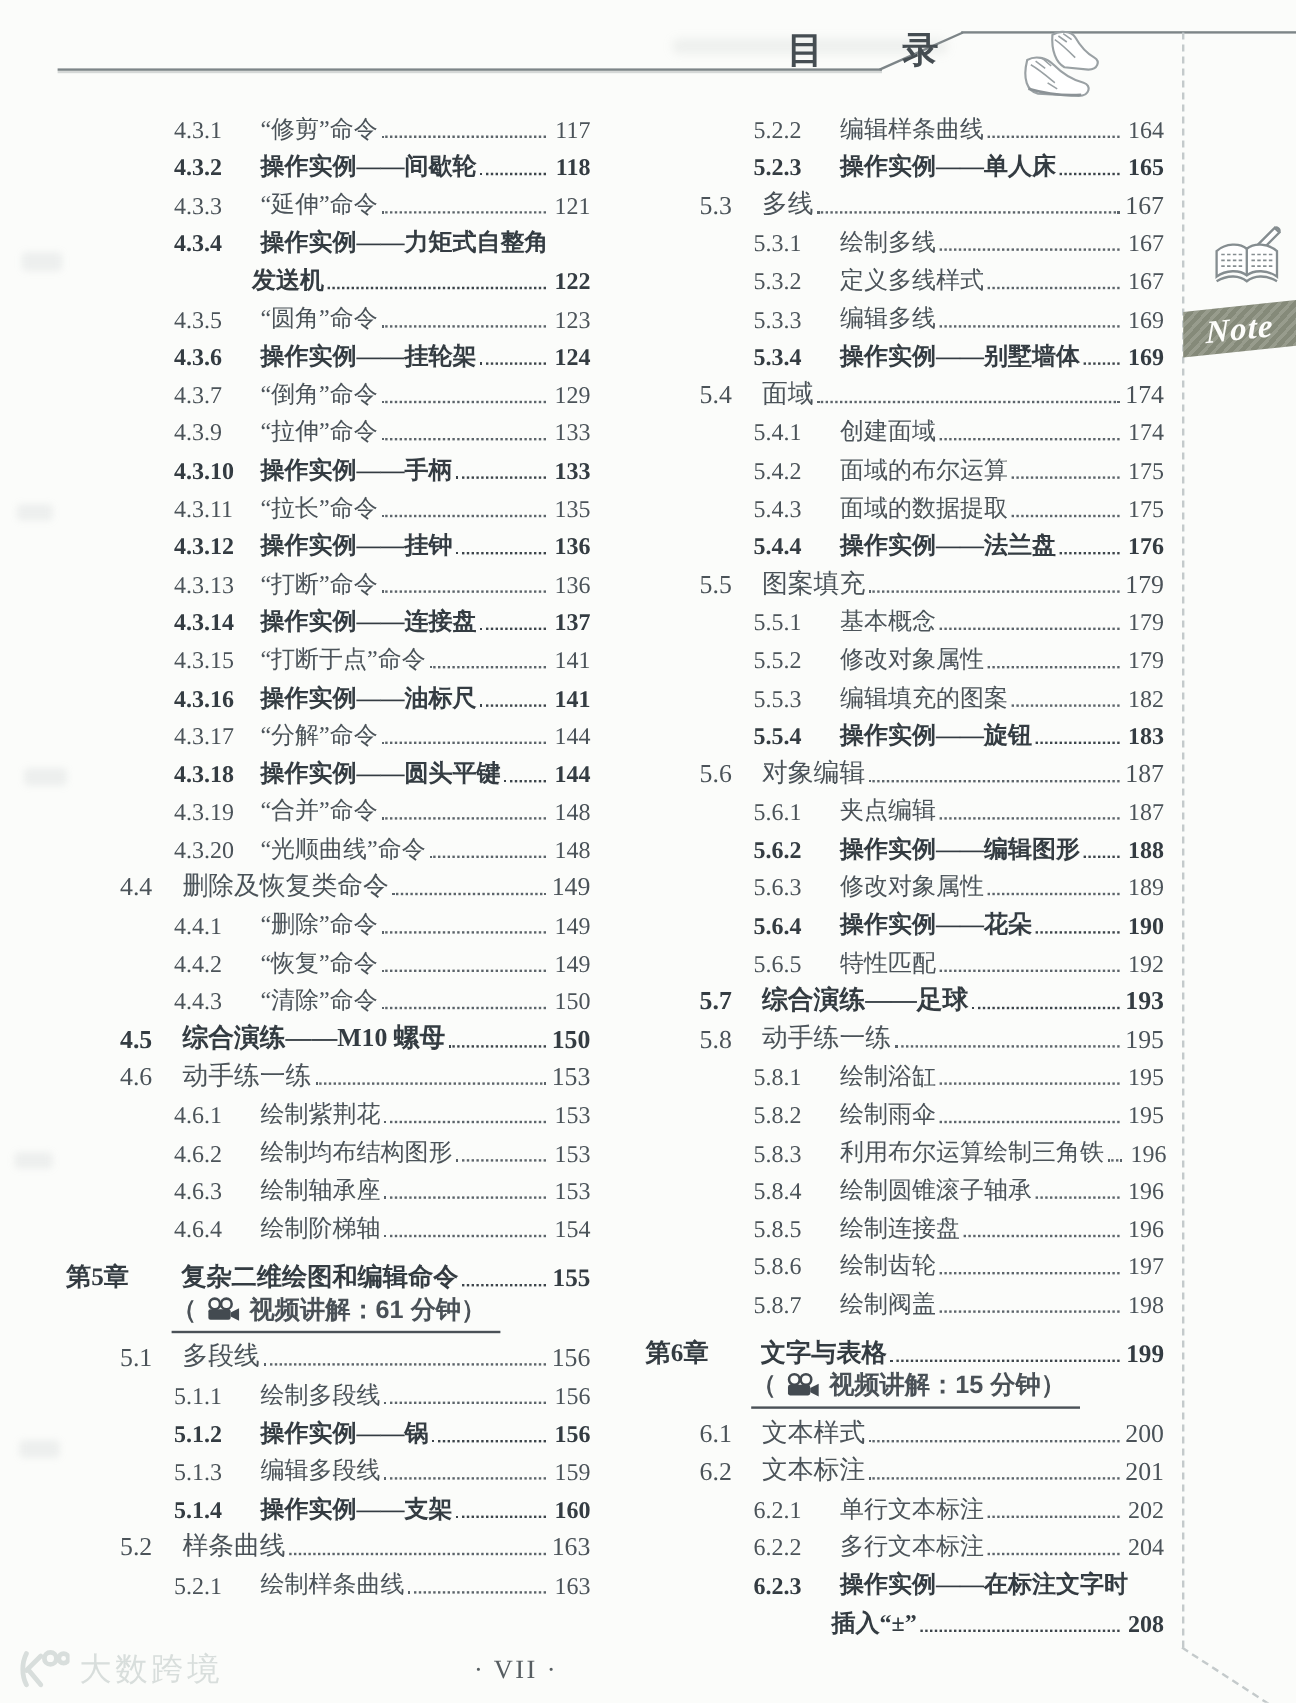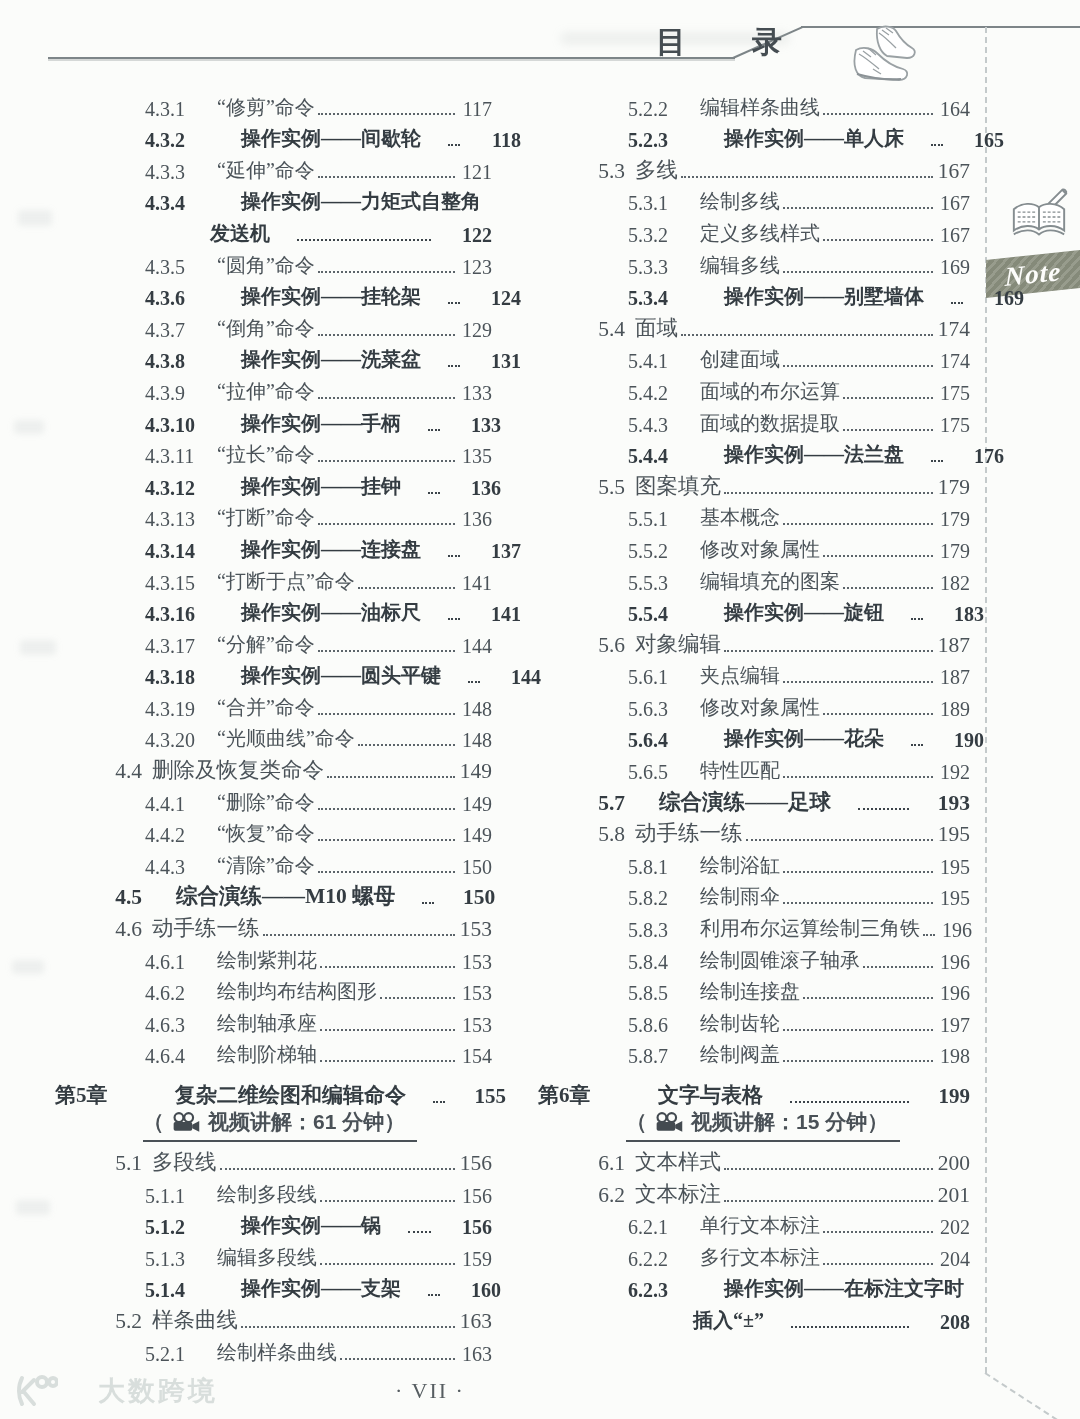--- a/index.html
+++ b/index.html
@@ -33,38 +33,38 @@
   .noteband span{font-style:italic;font-weight:bold;font-size:27px;color:#fdfdfb;
     font-family:"Liberation Serif",serif;letter-spacing:1px;}
   
   .col{position:absolute;top:89px;}
   #col-left{left:55px;width:437px;}
   #col-right{left:538px;width:432px;}
   .row{display:flex;align-items:flex-end;height:31.6px;color:#4b5359;font-size:20px;}
   .row .no{margin-right:10px;white-space:nowrap;}
   .row .title{white-space:nowrap;}
   .lv3{padding-left:90px;} .lv3 .no{min-width:62px;}
-  .lv2{padding-left:45px;font-size:21.5px;} .lv2 .no{min-width:42px;text-align:right;}
+  .lv2{padding-left:45px;font-size:21.5px;} .lv2 .no{min-width:42px;}
   .lv1{padding-left:0;font-size:21px;height:34px;margin-top:7px;} .lv1 .no{min-width:86px;}
   .cont{padding-left:155px;}
-  .b{font-weight:bold;color:#343c42;gap:24px;}
+  .b{font-weight:bold;color:#343c42;}
   .dots{flex:1;border-bottom:2px dotted #5c646a;margin:0 3px 6px 3px;min-width:12px;}
   .b .dots{border-bottom-color:#3c444a;}
   .pg{min-width:34px;text-align:right;}
   .video{padding-left:88px;font-family:"Liberation Sans","DejaVu Sans",sans-serif;
     font-weight:bold;font-size:21px;color:#4a5157;height:33px;margin-bottom:2px;}
   .vu{display:inline-flex;align-items:center;gap:7px;
     border-bottom:2.5px solid #4a5157;padding:0 12px 4px 0;}
   
   .pagenum{position:absolute;left:0;top:1378px;width:860px;text-align:center;
     font-size:22px;color:#565d61;letter-spacing:2px;}
   .watermark{position:absolute;left:14px;top:1372px;display:flex;align-items:center;gap:8px;
     opacity:.85;}
-  .watermark span{font-family:"Liberation Sans",sans-serif;font-weight:700;font-size:27px;
-    color:#d3d9d7;letter-spacing:3px;margin-left:32px;}
+  .watermark span{font-family:"Liberation Sans",sans-serif;font-weight:400;font-size:27px;
+    color:#d3d9d7;letter-spacing:3px;}
   
   .smudge{position:absolute;background:rgba(148,156,160,.13);filter:blur(3px);border-radius:4px;}
 </style>
 </head>
 <body>
 
 <div class="hline-low"></div>
 <div class="hdiag"></div>
 <div class="hline-high"></div>
 <div class="hsmear"></div>
@@ -138,26 +138,20 @@
       <span class="title">操作实例——挂轮架</span>
       <span class="dots"></span>
       <span class="pg">124</span>
     </div>
     <div class="row lv3">
       <span class="no">4.3.7</span>
       <span class="title">“倒角”命令</span>
       <span class="dots"></span>
       <span class="pg">129</span>
     </div>
-    <div class="row lv3 b">
-      <span class="no">4.3.8</span>
-      <span class="title">操作实例——洗菜盆</span>
-      <span class="dots"></span>
-      <span class="pg">131</span>
-    </div>
     <div class="row lv3">
       <span class="no">4.3.9</span>
       <span class="title">“拉伸”命令</span>
       <span class="dots"></span>
       <span class="pg">133</span>
     </div>
     <div class="row lv3 b">
       <span class="no">4.3.10</span>
       <span class="title">操作实例——手柄</span>
       <span class="dots"></span>
@@ -451,20 +445,26 @@
       <span class="no">5.6</span>
       <span class="title">对象编辑</span>
       <span class="dots"></span>
       <span class="pg">187</span>
     </div>
     <div class="row lv3">
       <span class="no">5.6.1</span>
       <span class="title">夹点编辑</span>
       <span class="dots"></span>
       <span class="pg">187</span>
+    </div>
+    <div class="row lv3 b">
+      <span class="no">5.6.2</span>
+      <span class="title">操作实例——编辑图形</span>
+      <span class="dots"></span>
+      <span class="pg">188</span>
     </div>
     <div class="row lv3">
       <span class="no">5.6.3</span>
       <span class="title">修改对象属性</span>
       <span class="dots"></span>
       <span class="pg">189</span>
     </div>
     <div class="row lv3 b">
       <span class="no">5.6.4</span>
       <span class="title">操作实例——花朵</span>

